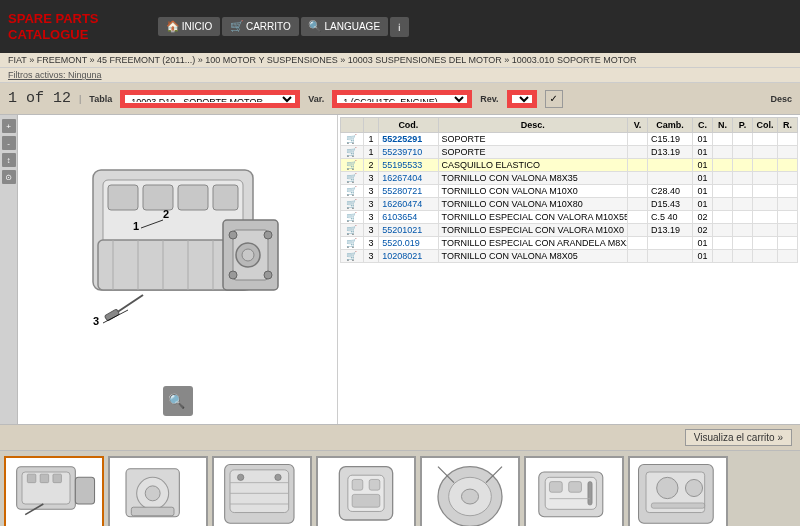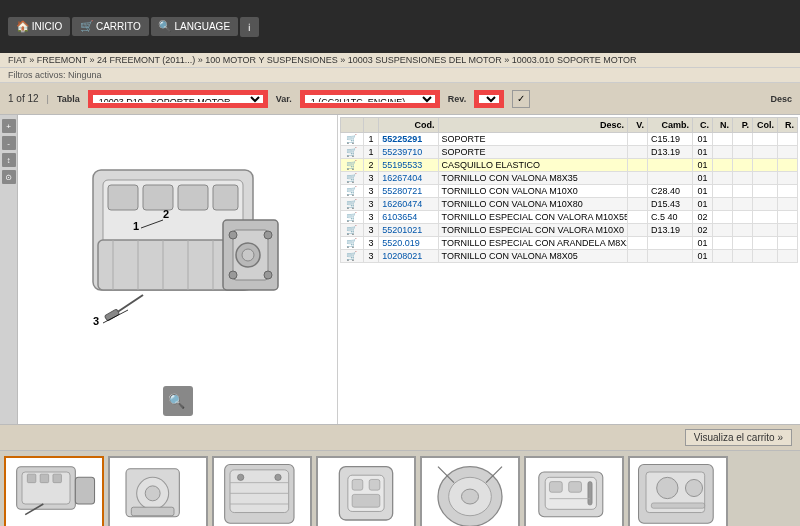--- a/index.html
+++ b/index.html
@@ -13,48 +13,48 @@
     .nav-btn { background: #555; color: white; border: none; padding: 3px 8px; font-size: 10px; cursor: pointer; border-radius: 2px; display: flex; align-items: center; gap: 2px; }
     .nav-icon { font-size: 11px; }
     .header-right { display: flex; gap: 8px; align-items: center; }
     .header-right-btn { background: transparent; color: #ccc; border: none; font-size: 10px; cursor: pointer; }
     .fiat-logo { background: #cc0000; color: white; font-size: 13px; font-weight: bold; padding: 4px 8px; border-radius: 3px; border: 2px solid #ff6666; }
 
     
     .breadcrumb-bar { background: #e8e0d0; padding: 2px 8px; font-size: 9px; color: #333; border-bottom: 1px solid #ccc; }
 
     
-    .filter-bar { background: #e8e0d0; padding: 2px 8px; font-size: 9px; color: #555; border-bottom: 1px solid #ccc; }
+    .filter-bar { background: #e8e0d0; padding: 2px 8px; font-size: 9px; color: #555; border-bottom: 1px solid #ccc; text-decoration: underline; }
 
     
     .main-controls { background: #d8d0c0; padding: 4px 8px; display: flex; align-items: center; gap: 8px; border-bottom: 1px solid #bbb; height: 32px; }
     .controls-table-label { font-size: 9px; color: #333; font-weight: bold; }
     .controls-var-label { font-size: 9px; color: #333; font-weight: bold; }
     .controls-rev-label { font-size: 9px; color: #333; font-weight: bold; }
     .controls-select { font-size: 9px; border: 5px solid #ef4444; background: white; padding: 1px 2px; height: 18px; }
-    .controls-page { font-size: 10px; color: #333; }
+    .controls-page { font-size: 15px; color: #333; font-family: Liberation Mono, monospace; }
     .controls-menu { margin-left: auto; font-size: 9px; color: #333; font-weight: bold; }
     .checkmark-btn { background: #d8d0c0; border: 1px solid #999; width: 18px; height: 18px; cursor: pointer; display: flex; align-items: center; justify-content: center; font-size: 10px; }
 
     
     .content-area { display: flex; background: white; height: 310px; border-bottom: 1px solid #bbb; }
 
     
     .diagram-panel { width: 320px; min-width: 320px; border-right: 1px solid #ccc; position: relative; background: white; display: flex; align-items: center; justify-content: center; }
     .diagram-img { width: 290px; height: 260px; position: relative; }
     .search-btn { position: absolute; bottom: 8px; left: 50%; transform: translateX(-50%); background: #888; border: none; width: 30px; height: 30px; cursor: pointer; border-radius: 3px; display: flex; align-items: center; justify-content: center; color: white; font-size: 14px; }
 
     
     .side-toolbar { width: 18px; background: #d0d0d0; display: flex; flex-direction: column; align-items: center; padding: 4px 2px; gap: 3px; border-right: 1px solid #bbb; }
     .side-btn { width: 14px; height: 14px; background: #888; color: white; font-size: 8px; cursor: pointer; border: none; display: flex; align-items: center; justify-content: center; border-radius: 1px; }
 
     
     .parts-panel { flex: 1; overflow-y: auto; padding: 2px; }
     .parts-table { width: 100%; border-collapse: collapse; font-size: 9px; }
-    .parts-table th { background: #e0ddd0; border: 1px solid #ccc; padding: 2px 3px; text-align: right; font-weight: bold; font-size: 9px; white-space: nowrap; }
+    .parts-table th { background: #e0ddd0; border: 1px solid #ccc; padding: 2px 3px; text-align: center; font-weight: bold; font-size: 9px; white-space: nowrap; }
     .parts-table td { border: 1px solid #ddd; padding: 1px 3px; white-space: nowrap; overflow: hidden; max-width: 120px; }
     .parts-table tr:nth-child(even) td { background: #f5f5f5; }
     .qty-icon { color: #555; cursor: pointer; }
     .part-num { color: #0055aa; cursor: pointer; }
     .bold-part { font-weight: bold; }
     .highlight-row td { background: #ffffcc !important; }
 
     
     .cart-area { background: #d8d0c0; padding: 4px 8px; display: flex; justify-content: flex-end; border-bottom: 1px solid #bbb; height: 26px; align-items: center; }
     .cart-btn { background: #e8e0d0; border: 1px solid #999; padding: 2px 8px; font-size: 10px; cursor: pointer; color: #333; margin-left: 36px; }
@@ -69,41 +69,45 @@
     .col-c { width: 20px; text-align: center; }
     .col-n { width: 20px; text-align: center; }
     .col-p { width: 20px; text-align: center; }
     .col-col { width: 25px; text-align: center; }
     .col-r { width: 20px; text-align: center; }
   </style>
 </head>
 <body>
 
 <div class="header">
+  <div class="header-logo">
+    <span>SPARE PARTS</span><br>
+    <span>CATALOGUE</span>
+  </div>
   <div class="header-nav">
     <button class="nav-btn">
         <span class="nav-icon">🏠</span> 
         <span>INICIO</span>
       </button>
     <button class="nav-btn">
         <span class="nav-icon">🛒</span> 
         <span>CARRITO</span>
       </button>
     <button class="nav-btn">
         <span class="nav-icon">🔍</span> 
         <span>LANGUAGE</span>
       </button>
     <button class="nav-btn">
         <span>ℹ</span>
       </button>
   </div>
 </div>
 
 <div class="breadcrumb-bar">
-  <span>FIAT » FREEMONT » 24 FREEMONT (2011...) » 100 MOTOR Y SUSPENSIONES » 10003 SUSPENSIONES DEL MOTOR » 10003.010 SOPORTE MOTOR</span>
+  <span>FIAT » FREEMONT » 45 FREEMONT (2011...) » 100 MOTOR Y SUSPENSIONES » 10003 SUSPENSIONES DEL MOTOR » 10003.010 SOPORTE MOTOR</span>
 </div>
 
 <div class="filter-bar">
   <span>Filtros activos: Ninguna</span>
 </div>
 
 <div class="main-controls">
   <span class="controls-page">1 of 12</span>
   <span style="font-size:9px;color:#888;">|</span>
   <span class="controls-table-label">Tabla</span>

